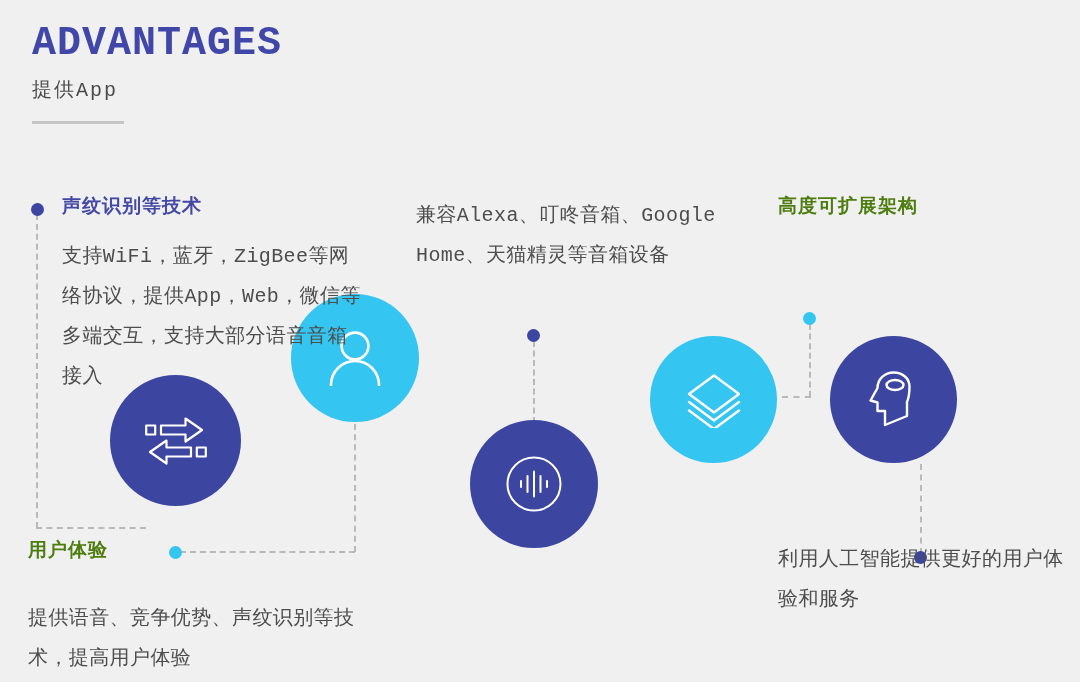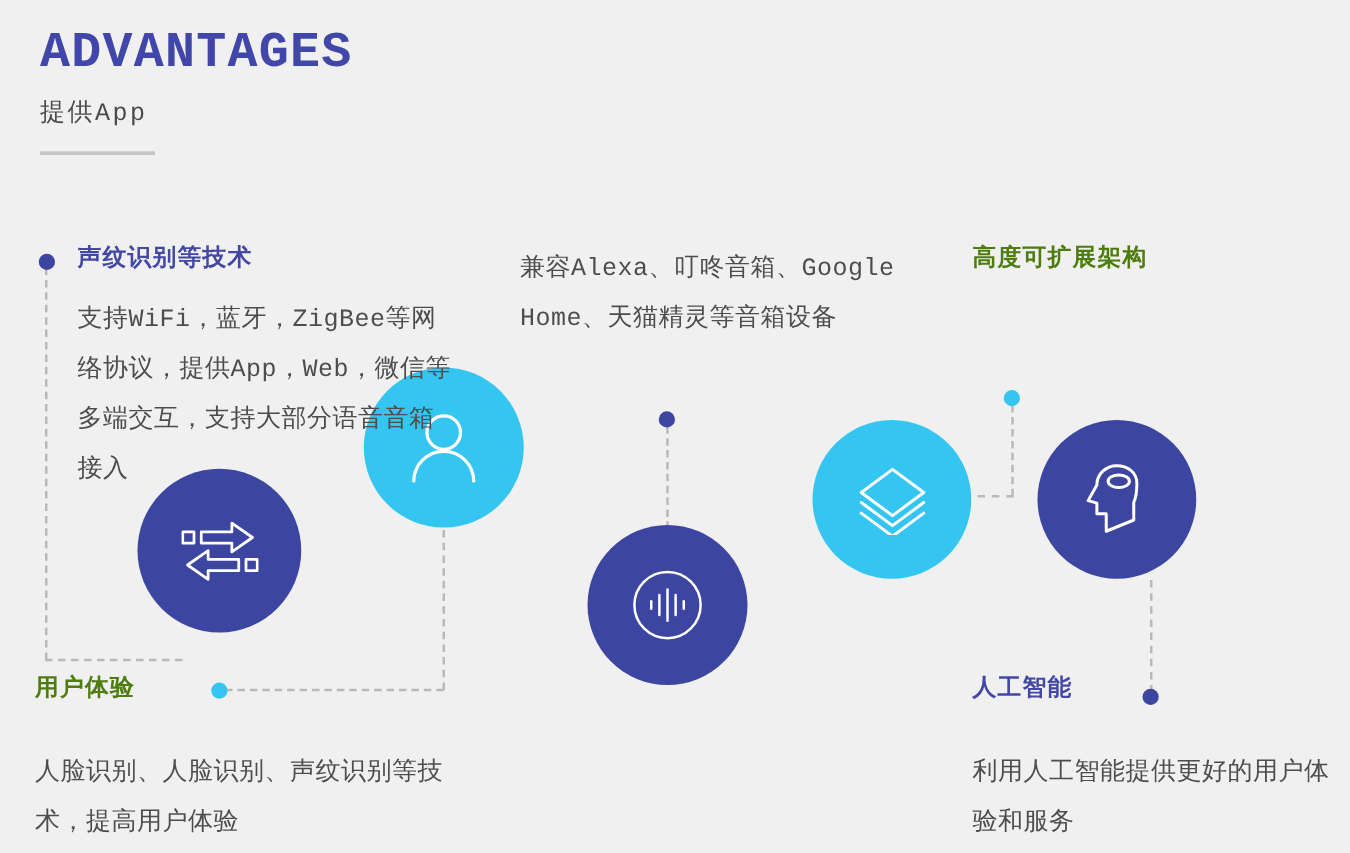--- a/index.html
+++ b/index.html
@@ -225,21 +225,20 @@
   <div class="block b2">
     <div class="block-body">兼容Alexa、叮咚音箱、Google Home、天猫精灵等音箱设备</div>
   </div>
 
   <div class="block b3">
     <div class="block-heading cyan-text">高度可扩展架构</div>
   </div>
 
   <div class="block b4">
     <div class="block-heading cyan-text">用户体验</div>
-    <div class="block-body">人脸识别、人脸识别、声纹识别等技术，提高用户体验</div>
+    <div class="block-body">提供语音、竞争优势、声纹识别等技术，提高用户体验</div>
   </div>
 
   <div class="block b5">
-    <div class="block-heading navy-text">人工智能</div>
     <div class="block-body">利用人工智能提供更好的用户体验和服务</div>
   </div>
 
 </div>
 
 </body></html>

